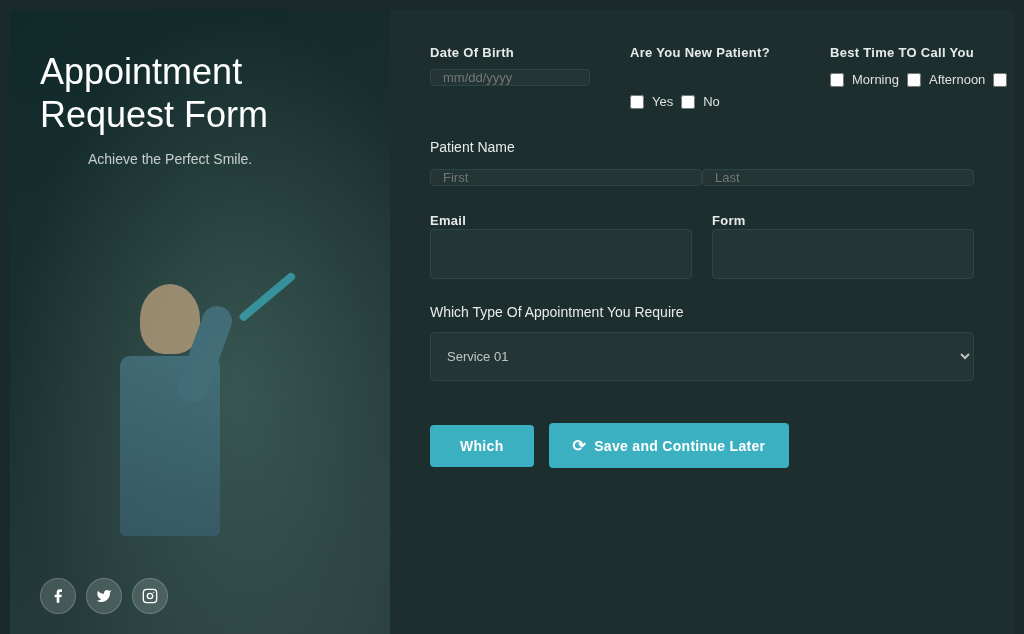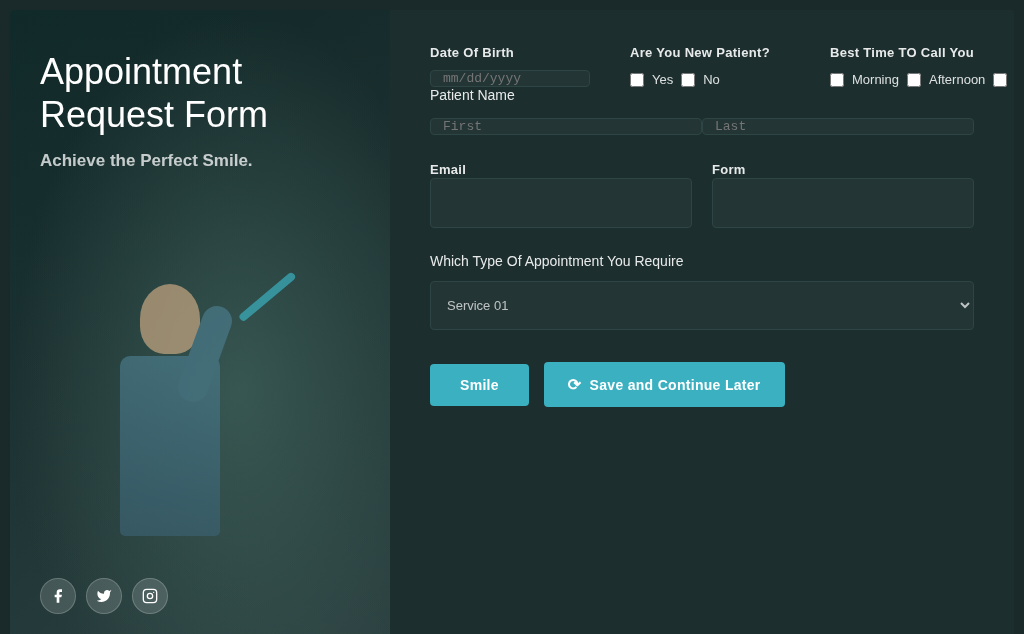--- a/index.html
+++ b/index.html
@@ -96,22 +96,23 @@
     }
     .left-title {
       color: #ffffff;
       font-size: 36px;
       font-weight: 400;
       line-height: 1.2;
       margin-bottom: 15px;
     }
     .left-subtitle {
       color: rgba(255,255,255,0.75);
-      font-size: 17px;
-      font-weight: 700;
+      font-size: 14px;
+      font-weight: 400;
+      margin-left: 48px;
     }
     .social-icons {
       position: relative;
       z-index: 3;
       display: flex;
       gap: 10px;
     }
     .social-icon {
       width: 36px;
       height: 36px;
@@ -129,20 +130,21 @@
     
     .right-panel {
       flex: 1;
       padding: 35px 40px 30px 40px;
       overflow-y: auto;
       background: #1c2e2e;
     }
     .form-top-row {
       display: flex;
       gap: 40px;
+      margin-bottom: 30px;
     }
     .form-section {
       display: flex;
       flex-direction: column;
     }
     .field-label {
       color: rgba(255,255,255,0.9);
       font-size: 13px;
       font-weight: 600;
       margin-bottom: 8px;
@@ -150,32 +152,32 @@
     }
     .form-input {
       background: #243535;
       border: 1px solid #2e4545;
       border-radius: 4px;
       color: rgba(255,255,255,0.5);
       font-size: 13px;
       padding: 0 12px;
       outline: none;
       width: 100%;
-      font-family: Liberation Mono, monospace;
     }
     .date-input-wrap {
       position: relative;
       width: 160px;
     }
     .date-input-wrap .form-input {
       padding-right: 30px;
     }
     
     .new-patient-section {
       min-width: 160px;
+      gap: 22px;
     }
     .checkbox-group {
       display: flex;
       flex-direction: row;
       gap: 8px;
       margin-top: 4px;
     }
     .checkbox-item {
       display: flex;
       align-items: center;
@@ -215,21 +217,21 @@
     }
     .email-wrap, .phone-wrap {
       flex: 1;
     }
     .email-wrap .form-input,
     .phone-wrap .form-input {
       height: 50px;
     }
     
     .appointment-section {
-      margin-bottom: 32px;
+      margin-bottom: 42px;
     }
     .service-select {
       width: 100%;
       background: #243535;
       border: 1px solid #2e4545;
       border-radius: 4px;
       color: rgba(255,255,255,0.7);
       font-size: 13px;
       padding: 15px 12px;
       outline: none;
@@ -391,21 +393,21 @@
     <div class="appointment-section">
       <div class="section-divider-label">Which Type Of Appointment You Require</div>
       <select class="service-select">
         <option>Service 01</option>
         <option>Service 02</option>
         <option>Service 03</option>
       </select>
     </div>
 
     <div class="buttons-row">
-      <button class="btn-submit">Smile</button>
+      <button class="btn-submit">Which</button>
       <button class="btn-save">
         <span class="save-icon">⟳</span>
         <span>Save and Continue Later</span>
       </button>
     </div>
 
   </div>
 </div>
 
 </body></html>

